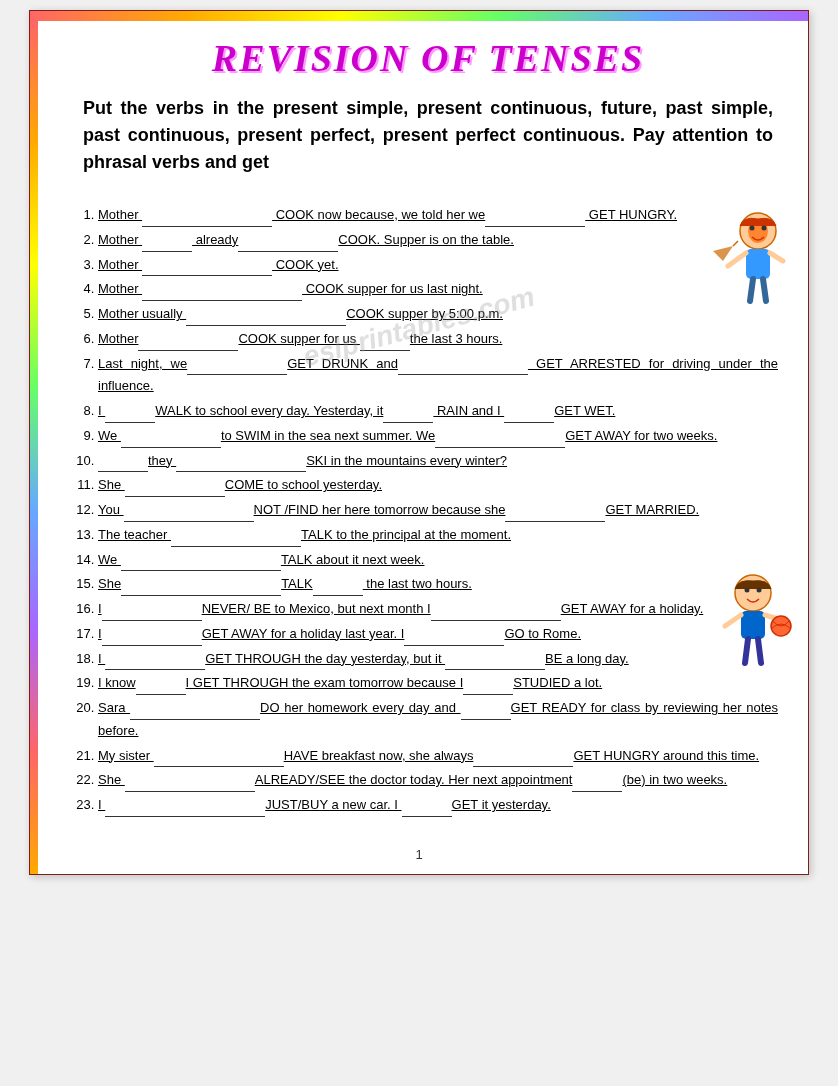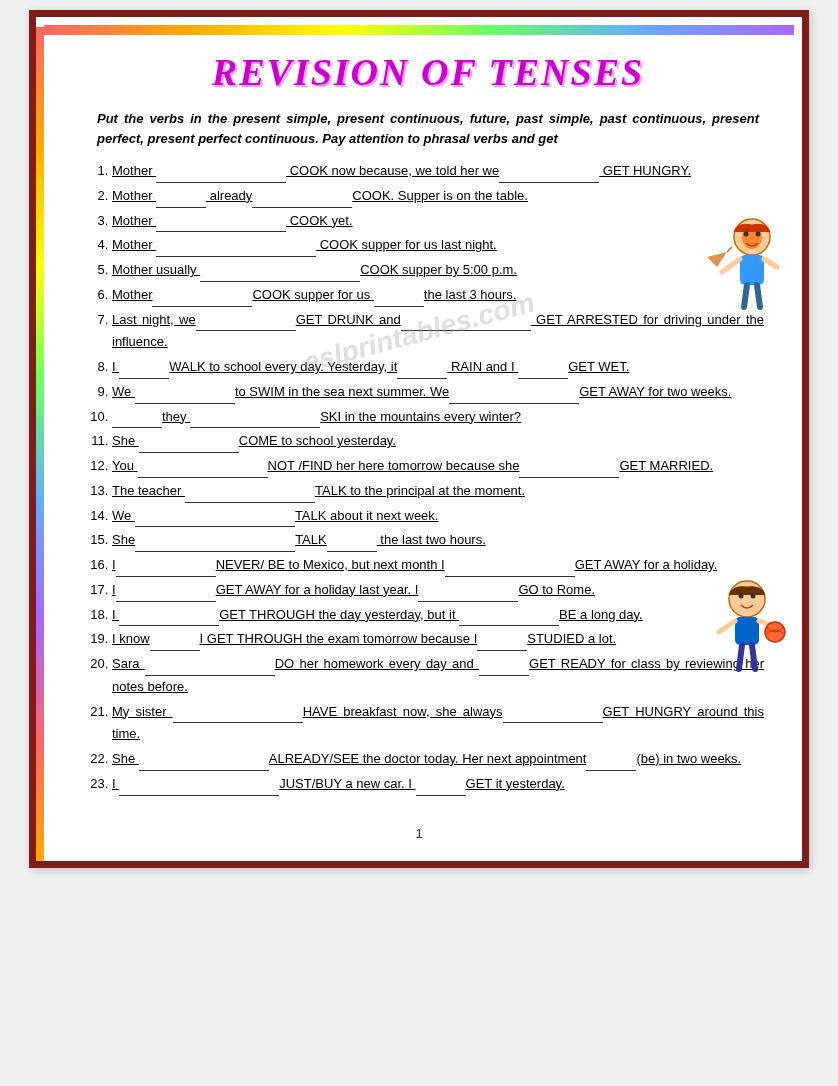--- a/index.html
+++ b/index.html
@@ -8,23 +8,23 @@
       font-family: 'Comic Sans MS', 'Chalkboard SE', cursive;
       display: flex;
       justify-content: center;
       align-items: flex-start;
       min-height: 100vh;
       padding: 10px;
     }
     .page {
       width: 780px;
       background: white;
-      border: 7px solid #7f1d1d;
+      border: 1px solid #7f1d1d;
       position: relative;
-      padding: 8px;
+      padding: 0;
       box-shadow: 2px 2px 8px rgba(0,0,0,0.2);
     }
     .top-border {
       height: 10px;
       background: linear-gradient(to right, #ff6666, #ffaa00, #ffff00, #66ff66, #66aaff, #aa66ff);
       border-radius: 0;
     }
     .left-border {
       position: absolute;
       left: 0;
@@ -42,28 +42,27 @@
       font-size: 38px;
       font-weight: bold;
       color: #cc00cc;
       font-family: 'Comic Sans MS', cursive;
       margin-bottom: 15px;
       text-shadow: 2px 2px 0px #ff99ff;
       letter-spacing: 2px;
       font-style: italic;
     }
     .instructions {
-      font-size: 13px;
+      font-size: 18px;
       font-weight: bold;
       font-family: Arial, sans-serif;
       line-height: 1.5;
-      margin-bottom: 12px;
+      margin-bottom: 28px;
       text-align: justify;
       padding: 0 5px;
-      font-style: italic;
     }
     .exercises {
       font-size: 13px;
       font-family: Arial, sans-serif;
       line-height: 1.75;
     }
     .exercises ol {
       padding-left: 20px;
     }
     .exercises li {

